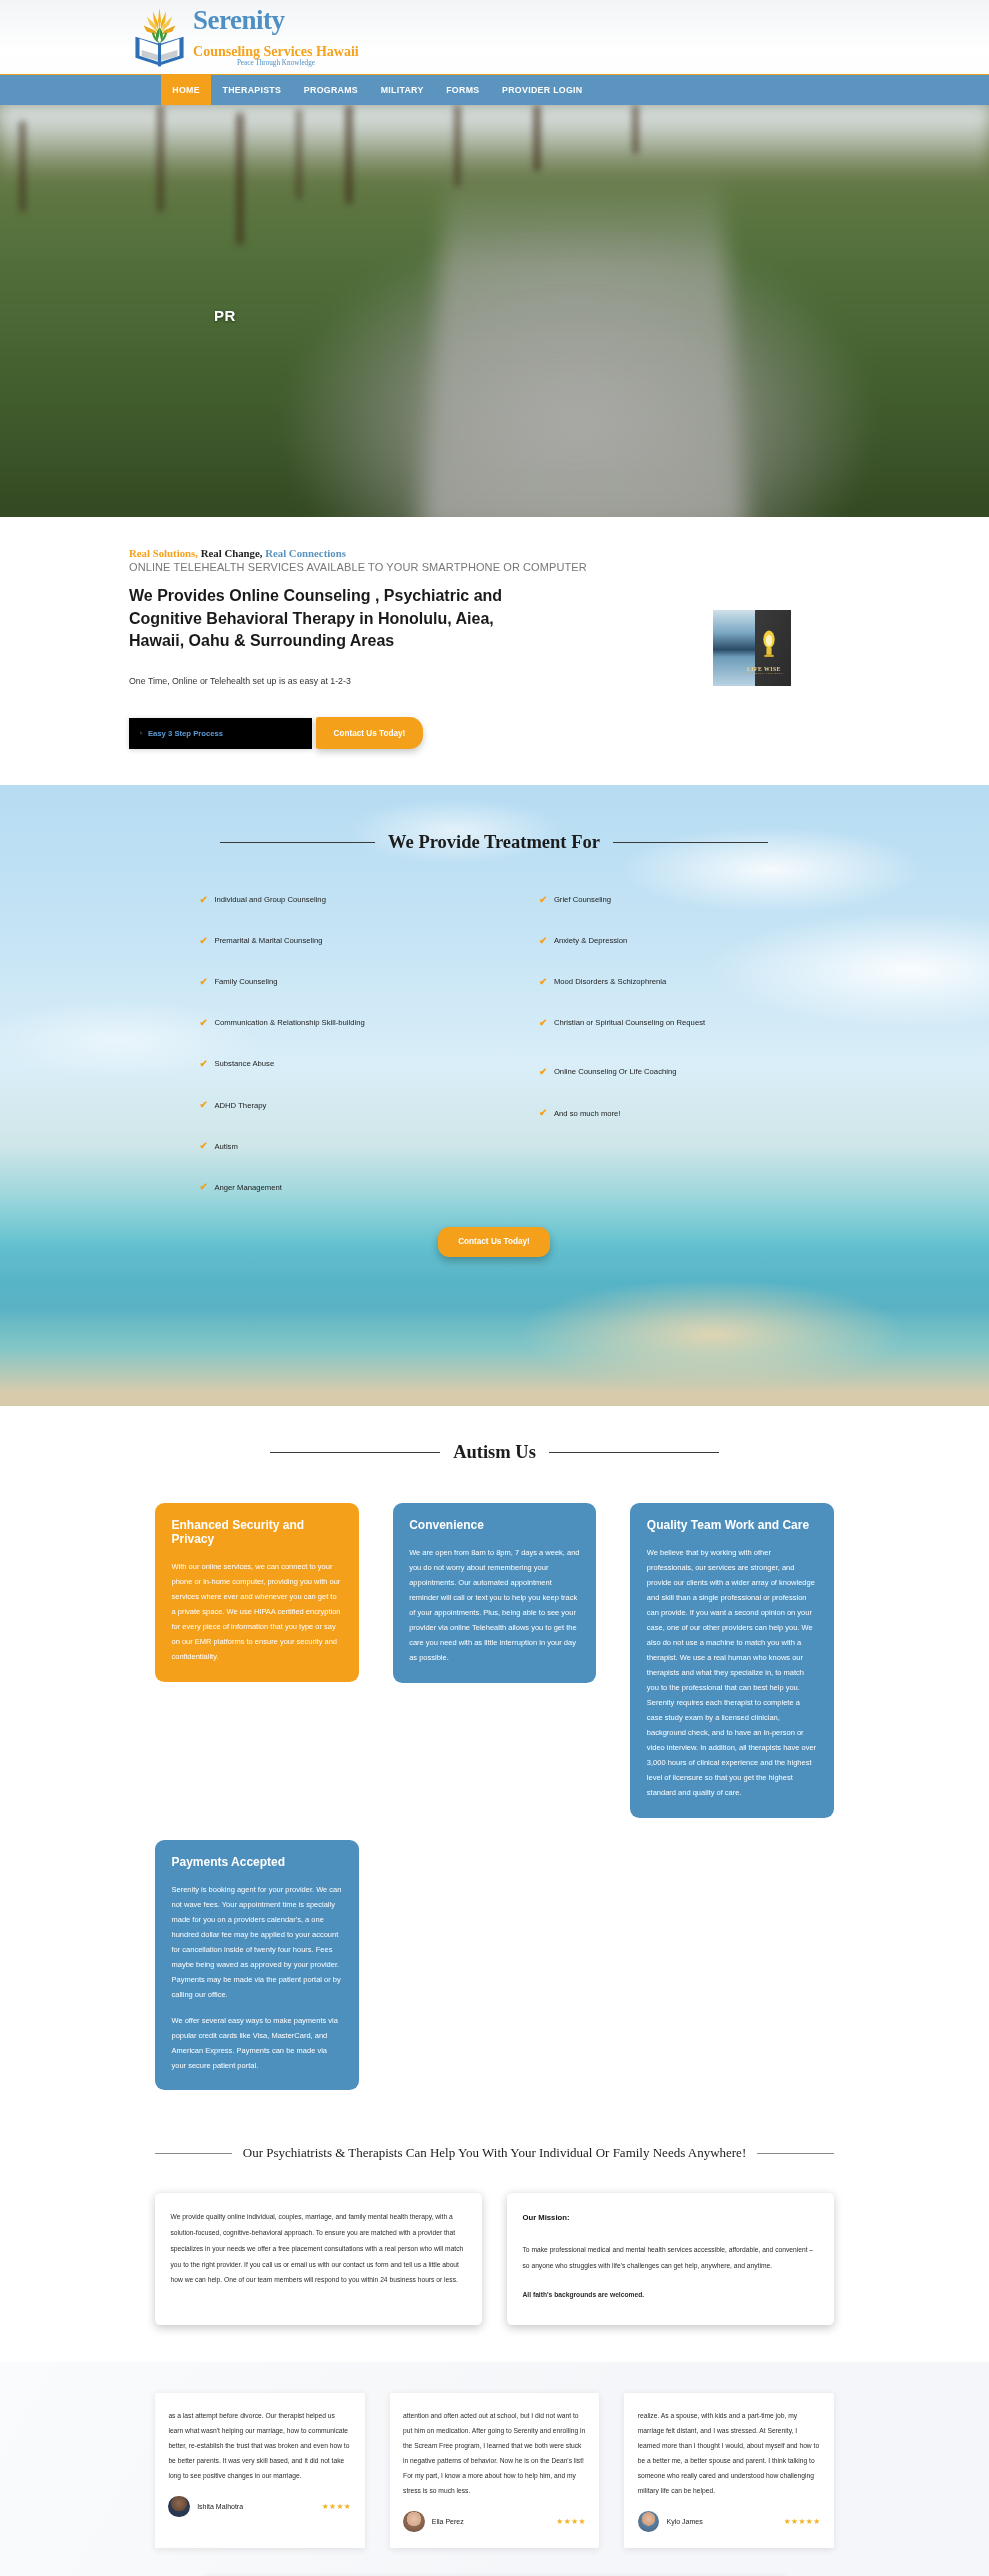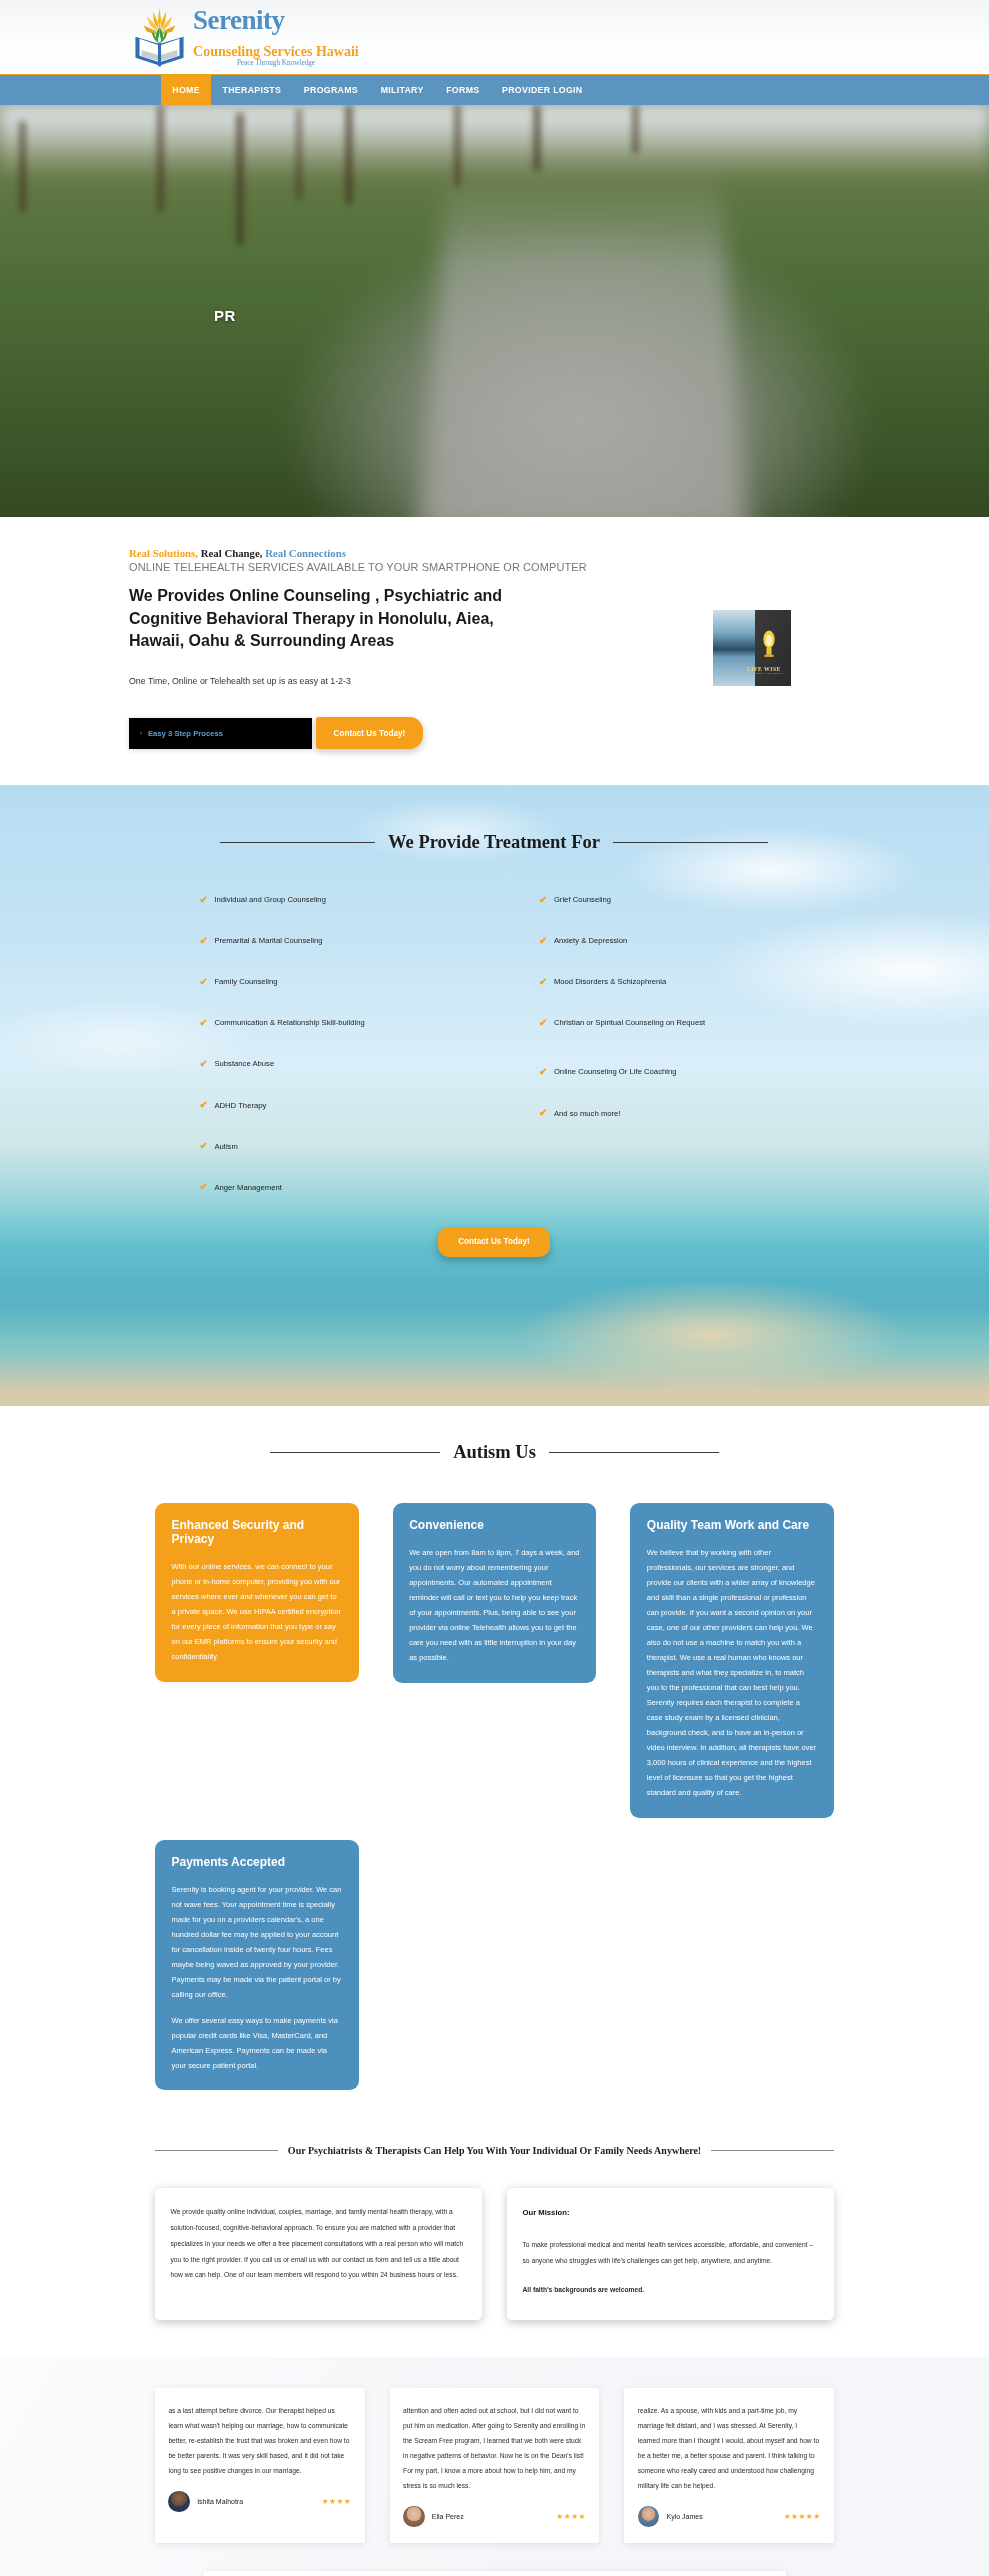--- a/index.html
+++ b/index.html
@@ -218,22 +218,22 @@
   .card-r1b { align-self: start; }
 
   
   .psych { background: #fff; padding: 20.6px 0 37px 0; }
   .psych-inner { width: 783px; margin: 0 auto; padding: 0 52px; }
   .psych-title-rule {
     display: flex; align-items: center; gap: 10.3px; justify-content: center; margin-bottom: 32px;
   }
   .psych-title-rule .line { height: 0.5px; background: #8a8a8a; flex: 1; }
   .psych-title {
-    font-family: "Liberation Serif", serif; font-weight: bold;
-    font-size: 10px; color: #1c1c1c; white-space: nowrap;
+    font-family: "Liberation Serif", serif; font-weight: normal;
+    font-size: 13px; color: #1c1c1c; white-space: nowrap;
   }
   .psych-cards { display: grid; grid-template-columns: 1fr 1fr; gap: 25px; }
   .white-card {
     background: #fff; border-radius: 5.2px; padding: 16.5px 15.5px 23px 15.5px;
     box-shadow: 0 2.6px 9.3px rgba(0,0,0,.22);
     font-size: 6.7px; line-height: 2.35; color: #2b2b2b;
   }
   .white-card h4 { font-size: 7.7px; font-weight: bold; margin-bottom: 14.4px; color: #111; }
   .white-card .bold { font-weight: bold; display: block; margin-top: 13.4px; }
 

